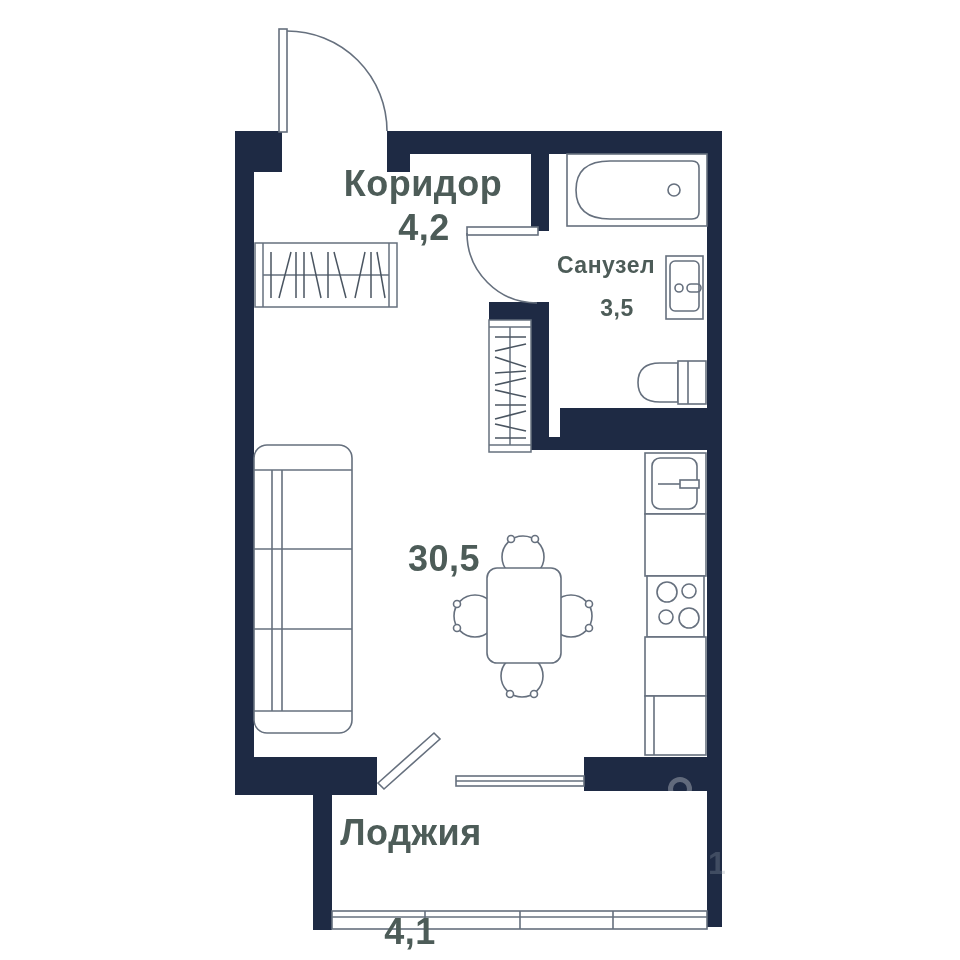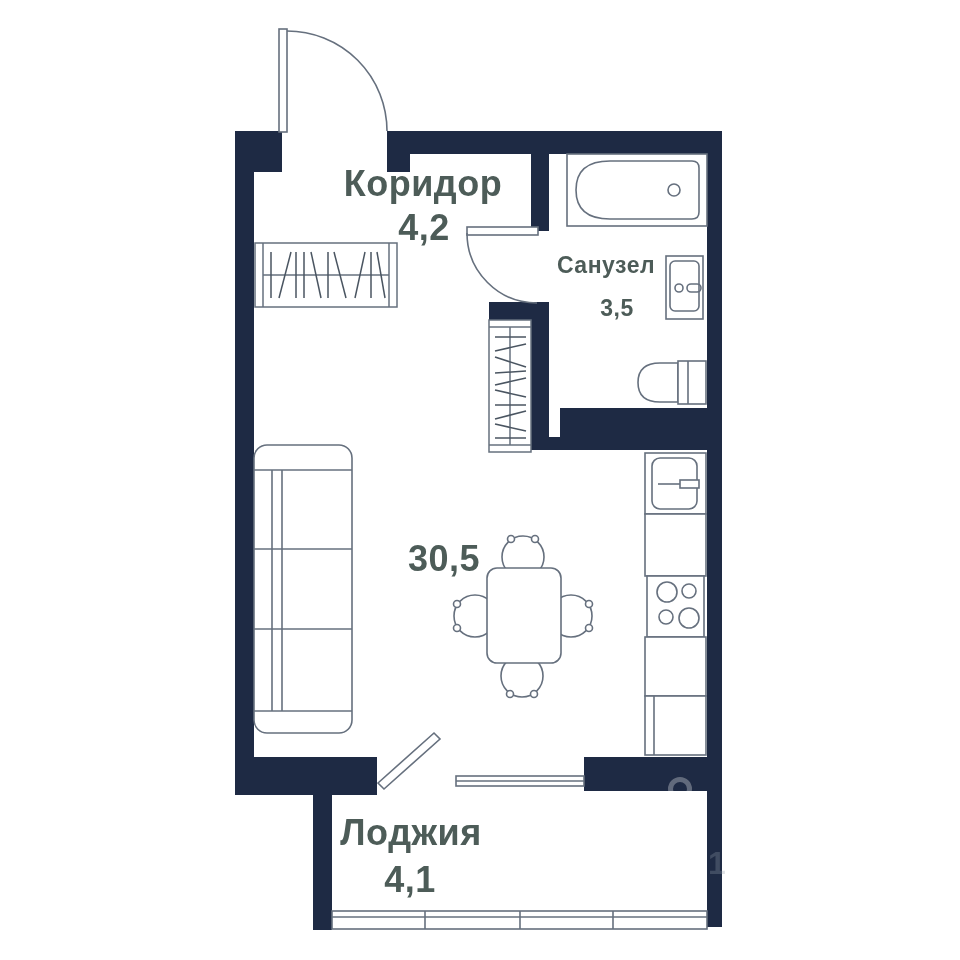--- a/index.html
+++ b/index.html
@@ -167,18 +167,18 @@
 
   <div class="room-label" style="left:423px;top:184px;">Коридор</div>
   <div class="room-label" style="left:424px;top:228px;">4,2</div>
 
   <div class="room-label small" style="left:606px;top:265px;">Санузел</div>
   <div class="room-label small" style="left:604px;top:308px;margin-left:13px;">3,5</div>
 
   <div class="room-label" style="left:444px;top:559px;">30,5</div>
 
   <div class="room-label" style="left:411px;top:833px;">Лоджия</div>
-  <div class="room-label" style="left:410px;top:880px;">4,1</div>
+  <div class="room-label" style="left:410px;top:932px;">4,1</div>
 
   <div class="watermark-ring"></div>
   <div class="watermark-extra">1</div>
 
 </div>
 
 </body></html>

